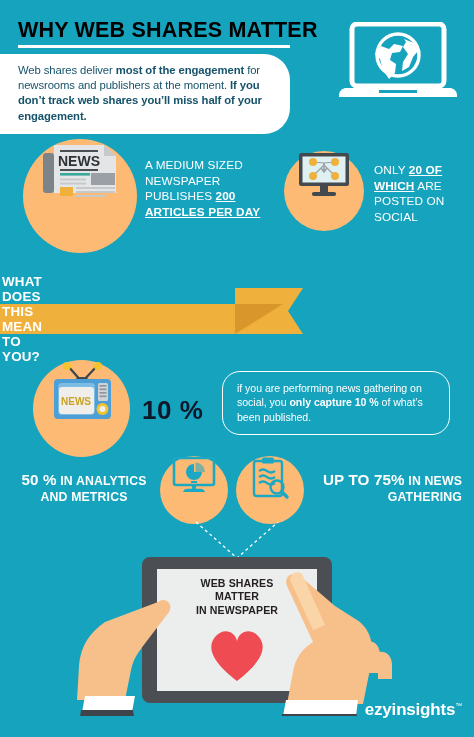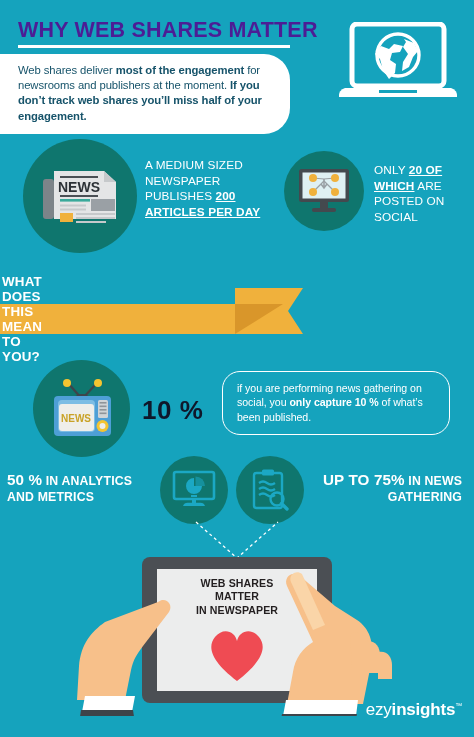--- a/index.html
+++ b/index.html
@@ -12,43 +12,43 @@
     background:#15a3bd;
   }
   #infographic {
     position:absolute; inset:0;
     background:#15a3bd;
   }
 
   
   .title {
     position:absolute; left:18px; top:18px;
-    font-size:21.5px; font-weight:bold; color:#4c1d95;
+    font-size:21.5px; font-weight:bold; color:#000000;
     letter-spacing:0.2px; white-space:nowrap;
   }
   .title-rule {
     position:absolute; left:18px; top:45px;
     width:272px; height:3px; background:#ffffff;
   }
   .intro-box {
     position:absolute; left:-14px; top:54px;
     width:304px; padding:9px 16px 10px 32px;
     background:#ffffff;
     border-radius:0 26px 26px 0;
     color:#16536a; font-size:11.3px; line-height:15.2px;
     letter-spacing:-0.1px;
   }
   .intro-box b { font-weight:bold; }
 
   .laptop { position:absolute; left:339px; top:22px; }
 
   
   .circle {
-    position:absolute; border-radius:50%; background:#0f766e;
-    display:flex; align-items:center; justify-content:center;
+    position:absolute; border-radius:50%; background:#fdba74;
+    display:flex; align-items:flex-start; justify-content:center;
   }
   #circle-newspaper { left:23px;  top:139px; width:114px; height:114px; }
   #circle-social    { left:284px; top:151px; width:80px;  height:80px; }
   #circle-tv        { left:33px;  top:360px; width:97px;  height:97px; }
   #circle-analytics { left:160px; top:456px; width:68px;  height:68px; }
   #circle-news-g    { left:236px; top:456px; width:68px;  height:68px; }
 
   .caption {
     position:absolute; color:#ffffff;
     font-size:11.8px; line-height:15.5px; letter-spacing:0.1px;
@@ -94,21 +94,21 @@
   }
   .speech-box b { font-weight:bold; }
 
   
   .side-stat {
     position:absolute; color:#ffffff;
     font-size:12.3px; line-height:16px; letter-spacing:0.15px;
   }
   .side-stat .num { font-size:15.2px; font-weight:bold; }
   .side-stat .lbl { font-weight:bold; }
-  #stat-left  { left:7px;  top:472px; width:140px; text-align:left; }
+  #stat-left  { left:14px;  top:472px; width:140px; text-align:center; }
   #stat-right { left:312px; top:472px; width:150px; text-align:right; }
 
   .dash-line { position:absolute; }
 
   
   #tablet-scene { position:absolute; left:0; top:540px; width:474px; height:197px; }
   .tablet-body {
     position:absolute; left:142px; top:17px;
     width:190px; height:146px;
     background:#4b4f54; border-radius:8px;
@@ -127,21 +127,21 @@
     border-radius:50%; background:#d7d9da;
   }
   .ground {
     position:absolute; left:0; top:176px; width:474px; height:21px;
     background:#15a3bd;
   }
   .logo {
     position:absolute; right:12px; top:160px;
     color:#ffffff; font-size:17px; letter-spacing:-0.2px; white-space:nowrap;
   }
-  .logo .ezy { font-weight:normal;margin-top:12px; }
+  .logo .ezy { font-weight:bold;margin-top:12px; }
   .logo .ins { font-weight:bold; }
   .logo .tm  { font-size:7px; vertical-align:super; }
 </style>
 </head>
 <body>
 
 <div id="infographic">
 
   <div class="title">WHY WEB SHARES MATTER</div>
   <div class="title-rule"></div>

